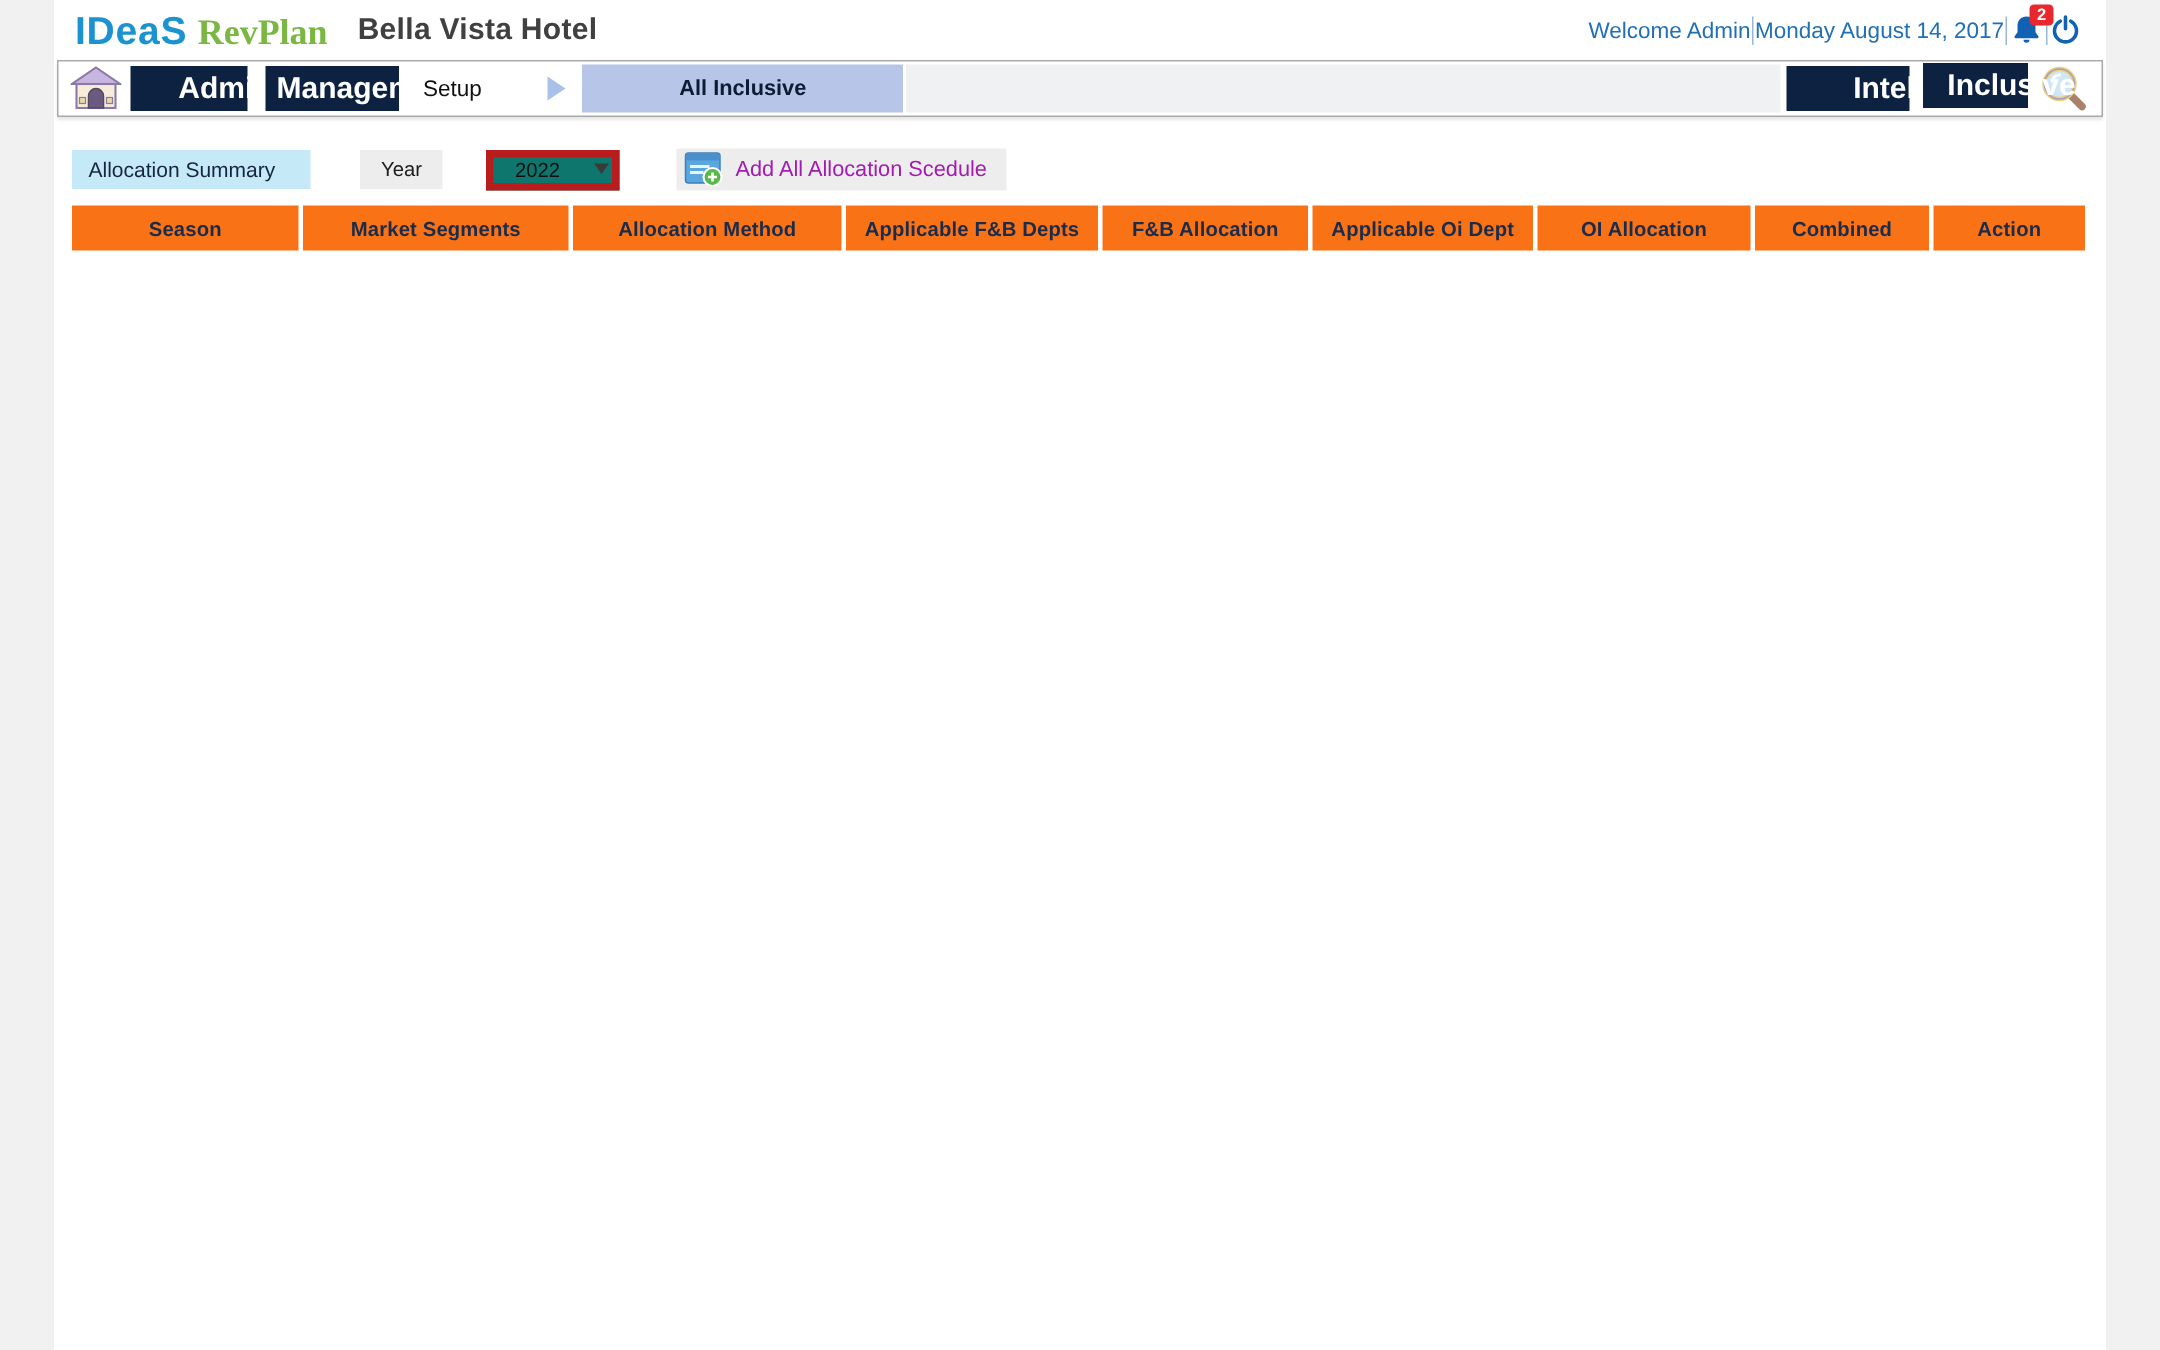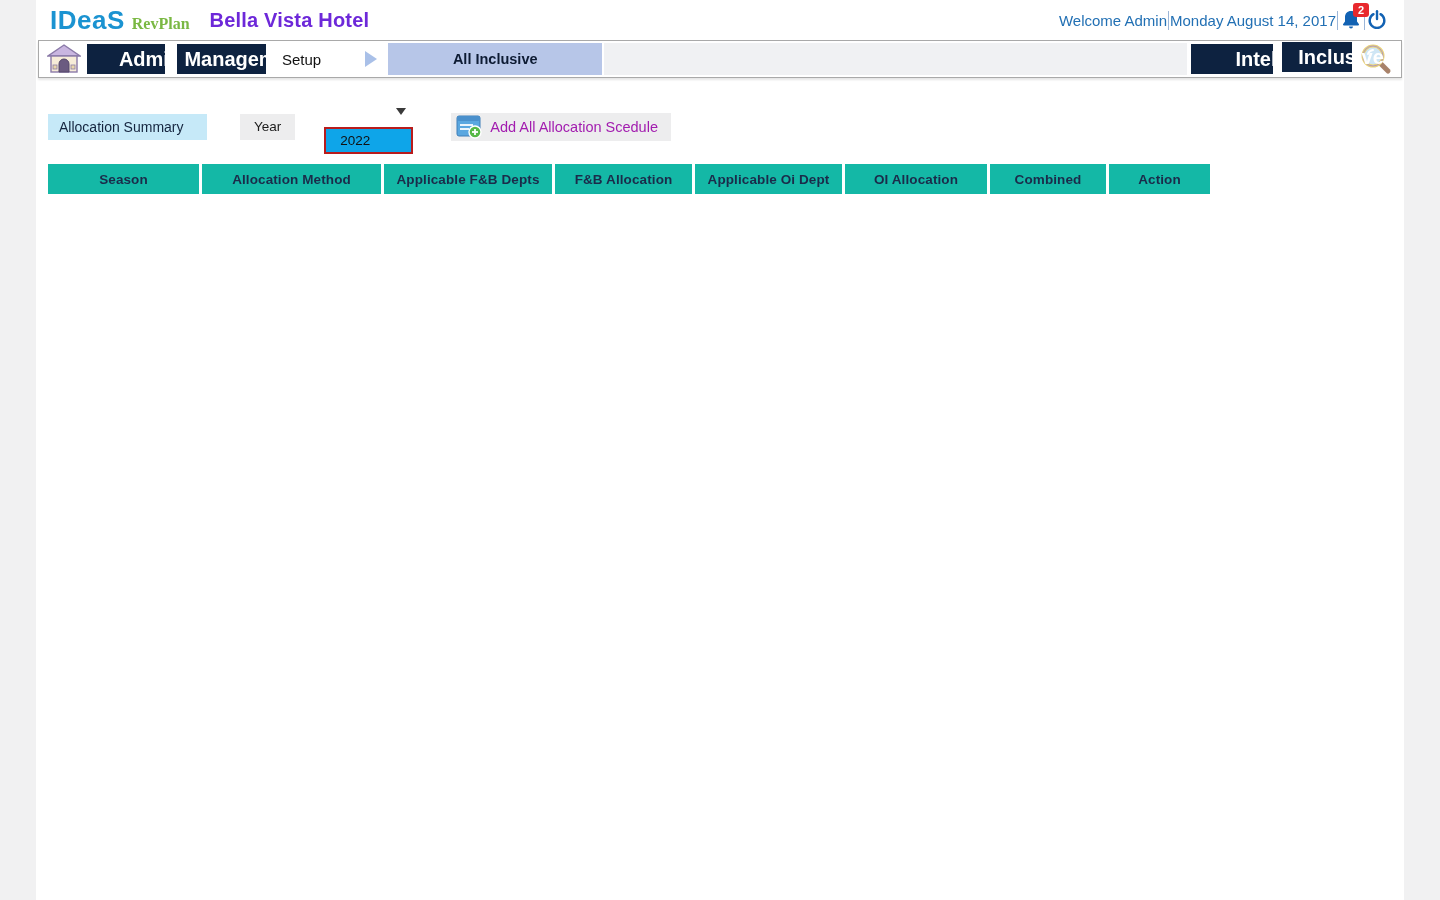--- a/index.html
+++ b/index.html
@@ -24,25 +24,25 @@
     align-items: center;
     padding: 0 16px 0 14px;
     background: #fff;
   }
   .logo { display: flex; align-items: baseline; cursor: pointer; }
   .logo-primary {
     font-size: 26px; font-weight: 800; color: #1b93d1;
     letter-spacing: 0.5px; font-family: "Liberation Sans", sans-serif;
   }
   .logo-secondary {
-    font-size: 16px; font-weight: 600; color: #7ab843; margin-left: 7px;
+    font-size: 24px; font-weight: 600; color: #7ab843; margin-left: 7px;
     font-family: "Liberation Serif", "DejaVu Serif", serif;
   }
   .hotel-name {
-    font-size: 20px; font-weight: 700; color: #6d28d9; margin-left: 20px;
+    font-size: 20px; font-weight: 700; color: #404040; margin-left: 20px;
     letter-spacing: 0.2px;
   }
   .header-right {
     margin-left: auto; display: flex; align-items: center; gap: 1px;
     color: #2270b4; font-size: 15px;
   }
   .welcome-text, .date-text { color: #2270b4; white-space: nowrap; }
   .date-text { font-size: 15px; }
   .hdr-sep { width: 1px; height: 19px; background: #9cb6d8; }
   .bell-wrap { position: relative; width: 24px; height: 24px; cursor: pointer; }
@@ -98,42 +98,42 @@
     background: #c6e9f8; color: #15253f; height: 26px; line-height: 26px;
     width: 159px; padding-left: 11px; font-size: 14px;
   }
   .year-label {
     background: #ededee; color: #1c1c1c; height: 26px; line-height: 26px;
     padding: 0 14px; font-size: 13.5px; margin-left: 9px;
   }
   .year-select-wrap { position: relative; margin-left: 5px; }
   .year-select {
     appearance: none; -webkit-appearance: none; -moz-appearance: none;
-    width: 89px; height: 27px; border: 2px solid #b91c1c; border-radius: 0;
-    background: #0ea5e9; font-size: 13.5px; color: #111; padding: 0 22px 0 14px;
-    font-family: "Liberation Sans", sans-serif; cursor: pointer; margin-top: 28px;
+    width: 89px; height: 27px; border: 5px solid #b91c1c; border-radius: 0;
+    background: #0f766e; font-size: 13.5px; color: #111; padding: 0 22px 0 14px;
+    font-family: "Liberation Sans", sans-serif; cursor: pointer;
   }
   .select-arrow {
     position: absolute; right: 7px; top: 9px; pointer-events: none;
     width: 0; height: 0;
     border-left: 5px solid transparent; border-right: 5px solid transparent;
     border-top: 7px solid #3a3a3a;
   }
   .add-btn {
     background: #ededee; border: none; height: 28px; margin-left: 14px;
     display: flex; align-items: center; gap: 8px; padding: 0 13px 0 5px;
     cursor: pointer; font-family: "Liberation Sans", sans-serif;
   }
   .add-btn-icon { width: 26px; height: 24px; flex: 0 0 auto; }
   .add-btn-label { font-size: 14.5px; color: #a21caf; white-space: nowrap; }
 
   
   .grid-header { display: flex; gap: 3px; margin: 10px 12px 0 12px; }
   .th {
-    background: #14b8a6; color: #1b2b4a; height: 30px;
+    background: #f97316; color: #1b2b4a; height: 30px;
     display: flex; align-items: center; justify-content: center;
     font-size: 13.5px; font-weight: 700; flex: 0 0 auto; cursor: pointer;
     letter-spacing: 0.1px;
   }
   .grid-body { min-height: 600px; background: #fff; }
 </style>
 </head>
 <body>
 
 <div class="app">
@@ -216,20 +216,21 @@
           <line x1="19" y1="14" x2="19" y2="20" stroke="#ffffff" stroke-width="1.8"></line>
           <line x1="16" y1="17" x2="22" y2="17" stroke="#ffffff" stroke-width="1.8"></line>
         </svg>
       </span>
       <span class="add-btn-label">Add All Allocation Scedule</span>
     </button>
   </div>
 
   <div class="grid-header">
     <div class="th" style="width:151px">Season</div>
+    <div class="th" style="width:177px">Market Segments</div>
     <div class="th" style="width:179px">Allocation Method</div>
     <div class="th" style="width:168px">Applicable F&amp;B Depts</div>
     <div class="th" style="width:137px">F&amp;B Allocation</div>
     <div class="th" style="width:147px">Applicable Oi Dept</div>
     <div class="th" style="width:142px">OI Allocation</div>
     <div class="th" style="width:116px">Combined</div>
     <div class="th" style="width:101px">Action</div>
   </div>
 
   <div class="grid-body"></div>

